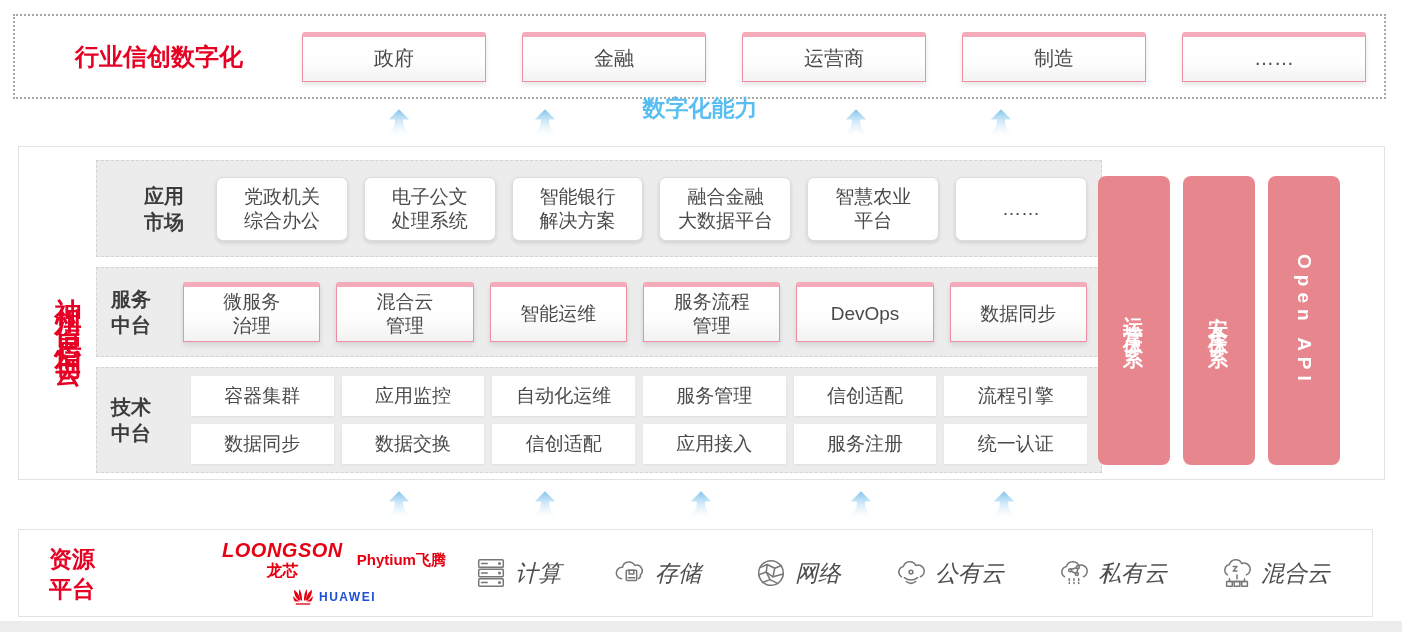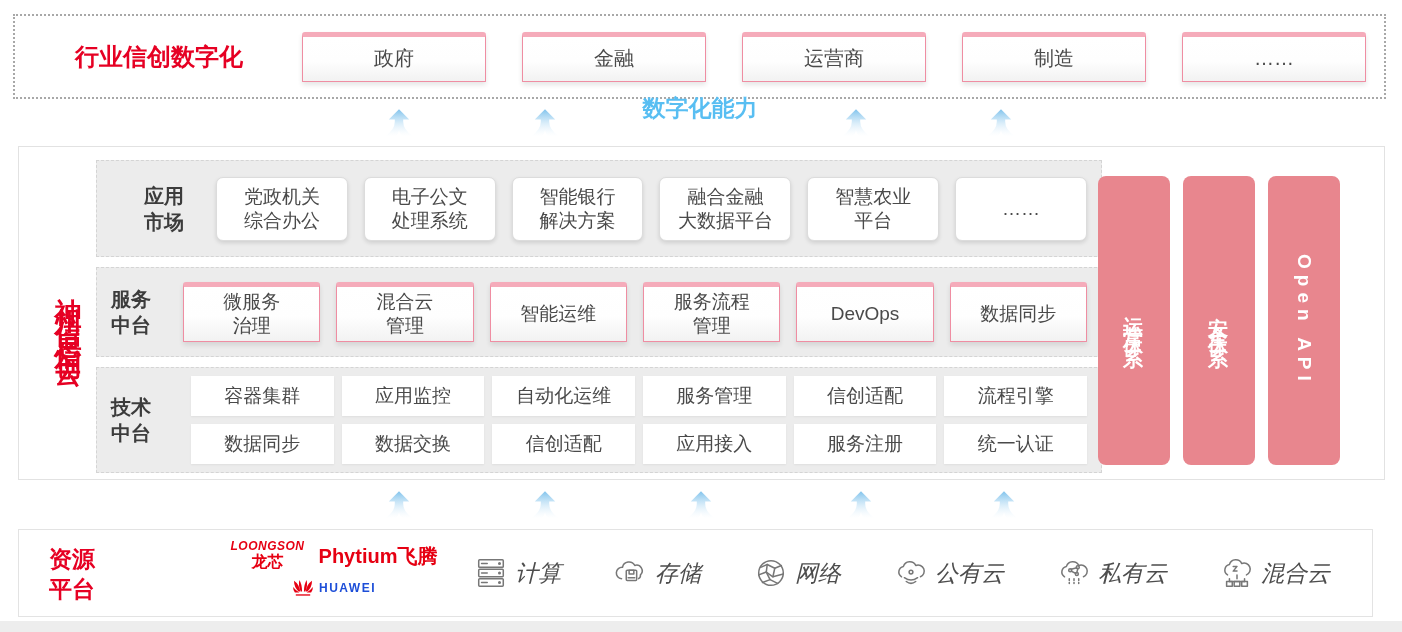--- a/index.html
+++ b/index.html
@@ -67,23 +67,23 @@
   .pillar.latin{letter-spacing:6px;font-size:19px;}
 
   
   .res{position:absolute;left:18px;top:529px;width:1355px;height:88px;
     border:1px solid #e3e3e3;background:#fff;}
   .res-label{position:absolute;left:30px;top:15px;font-size:23px;font-weight:bold;
     color:var(--red);line-height:1.3;white-space:pre-line;}
   .logos{position:absolute;left:190px;top:9px;width:250px;display:flex;flex-direction:column;align-items:center;gap:6px;}
   .logo-row1{display:flex;align-items:center;gap:14px;}
   .loongson-wrap{display:flex;flex-direction:column;align-items:center;}
-  .loongson{font-size:12px;font-weight:bold;font-style:italic;color:var(--logo-red);letter-spacing:.5px;}
+  .loongson{font-size:20px;font-weight:bold;font-style:italic;color:var(--logo-red);letter-spacing:.5px;}
   .loongson-cn{font-size:16px;font-weight:bold;color:var(--logo-red);margin-top:-1px;}
-  .phytium{font-size:20px;font-weight:bold;color:var(--logo-red);}
+  .phytium{font-size:15px;font-weight:bold;color:var(--logo-red);}
   .huawei{display:flex;align-items:center;gap:5px;}
   .huawei-txt{font-size:12px;font-weight:bold;color:#1d4ed8;letter-spacing:1.5px;}
   .res-items{position:absolute;left:455px;right:42px;top:0;height:100%;
     display:flex;align-items:center;justify-content:space-between;}
   .res-item{display:flex;align-items:center;gap:7px;font-size:23px;color:#4d4d4d;font-style:italic;}
   .res-item svg{stroke:#777;fill:none;stroke-width:1.6;stroke-linecap:round;stroke-linejoin:round;}
 
   .footer-strip{position:absolute;left:0;top:621px;width:1402px;height:11px;background:#ededed;}
 </style>
 </head>

